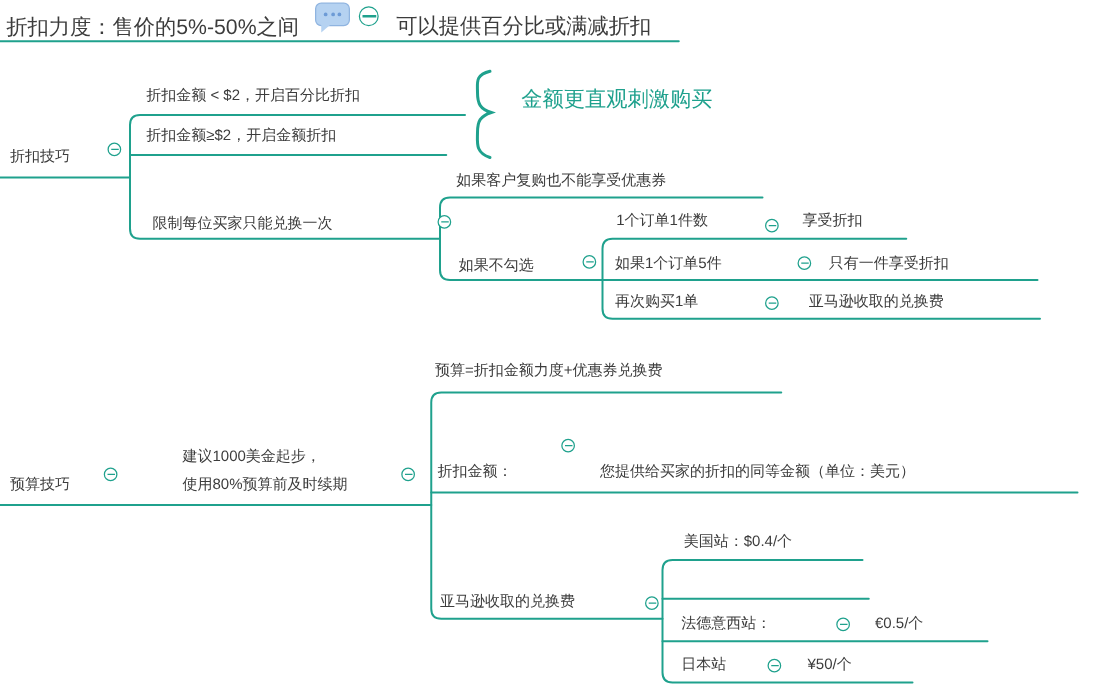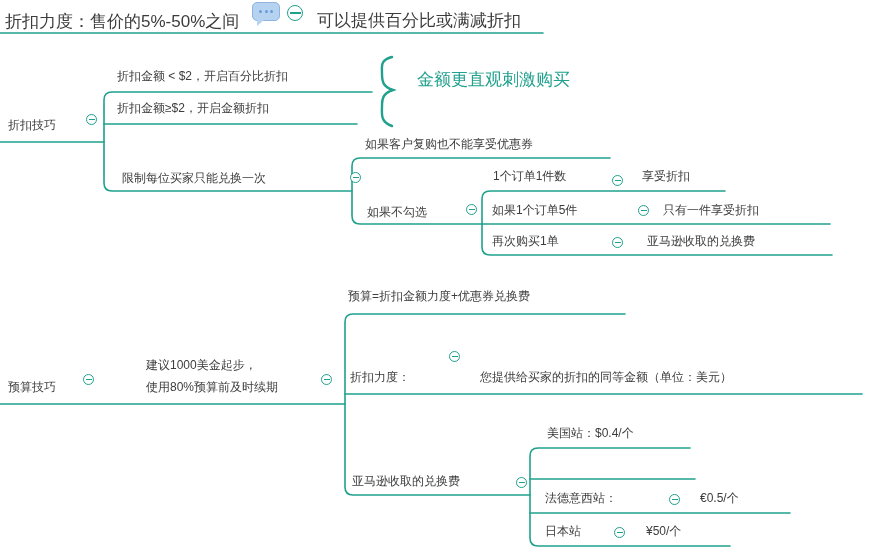--- a/index.html
+++ b/index.html
@@ -115,21 +115,21 @@
   <div class="node two-line" style="left:118px;top:354px">
     <span>建议1000美金起步，</span>
     <span>使用80%预算前及时续期</span>
   </div>
   <span class="collapse" style="left:321px;top:374px">
       <i class="minus"></i>
     </span>
 
   <div class="node" style="left:348px;top:287px">预算=折扣金额力度+优惠券兑换费</div>
 
-  <div class="node" style="left:350px;top:368px">折扣力度：</div>
+  <div class="node" style="left:350px;top:368px">折扣金额：</div>
   <span class="collapse" style="left:449px;top:351px">
       <i class="minus"></i>
     </span>
   <div class="node" style="left:480px;top:368px">您提供给买家的折扣的同等金额（单位：美元）</div>
 
   <div class="node" style="left:352px;top:472px">亚马逊收取的兑换费</div>
   <span class="collapse" style="left:516px;top:477px">
       <i class="minus"></i>
     </span>
 

